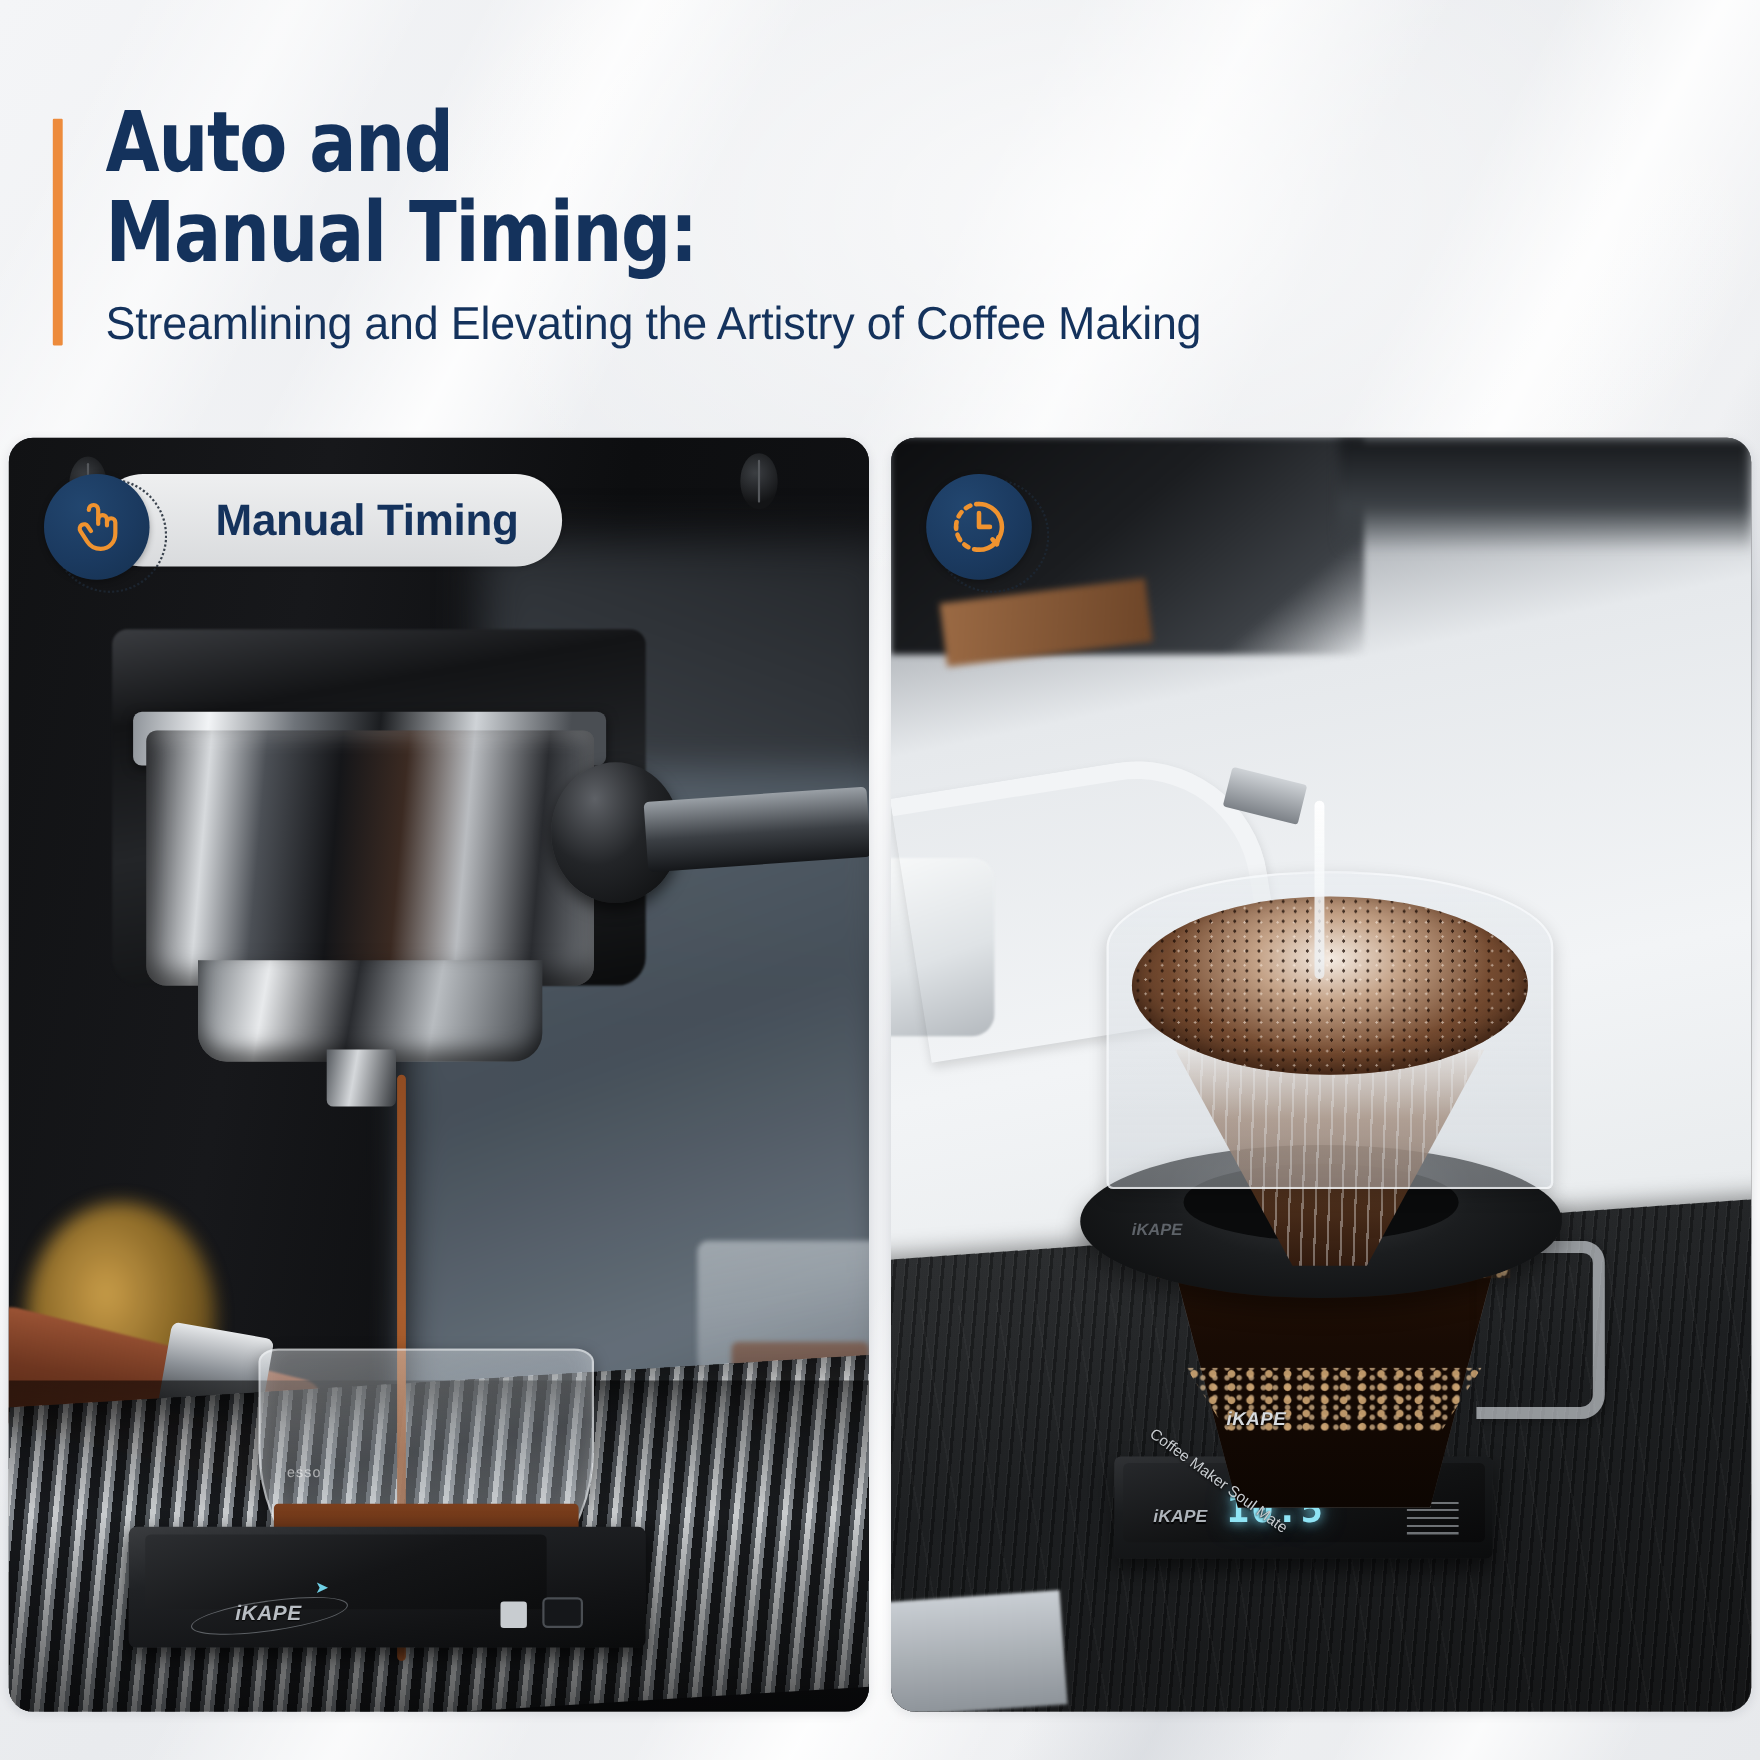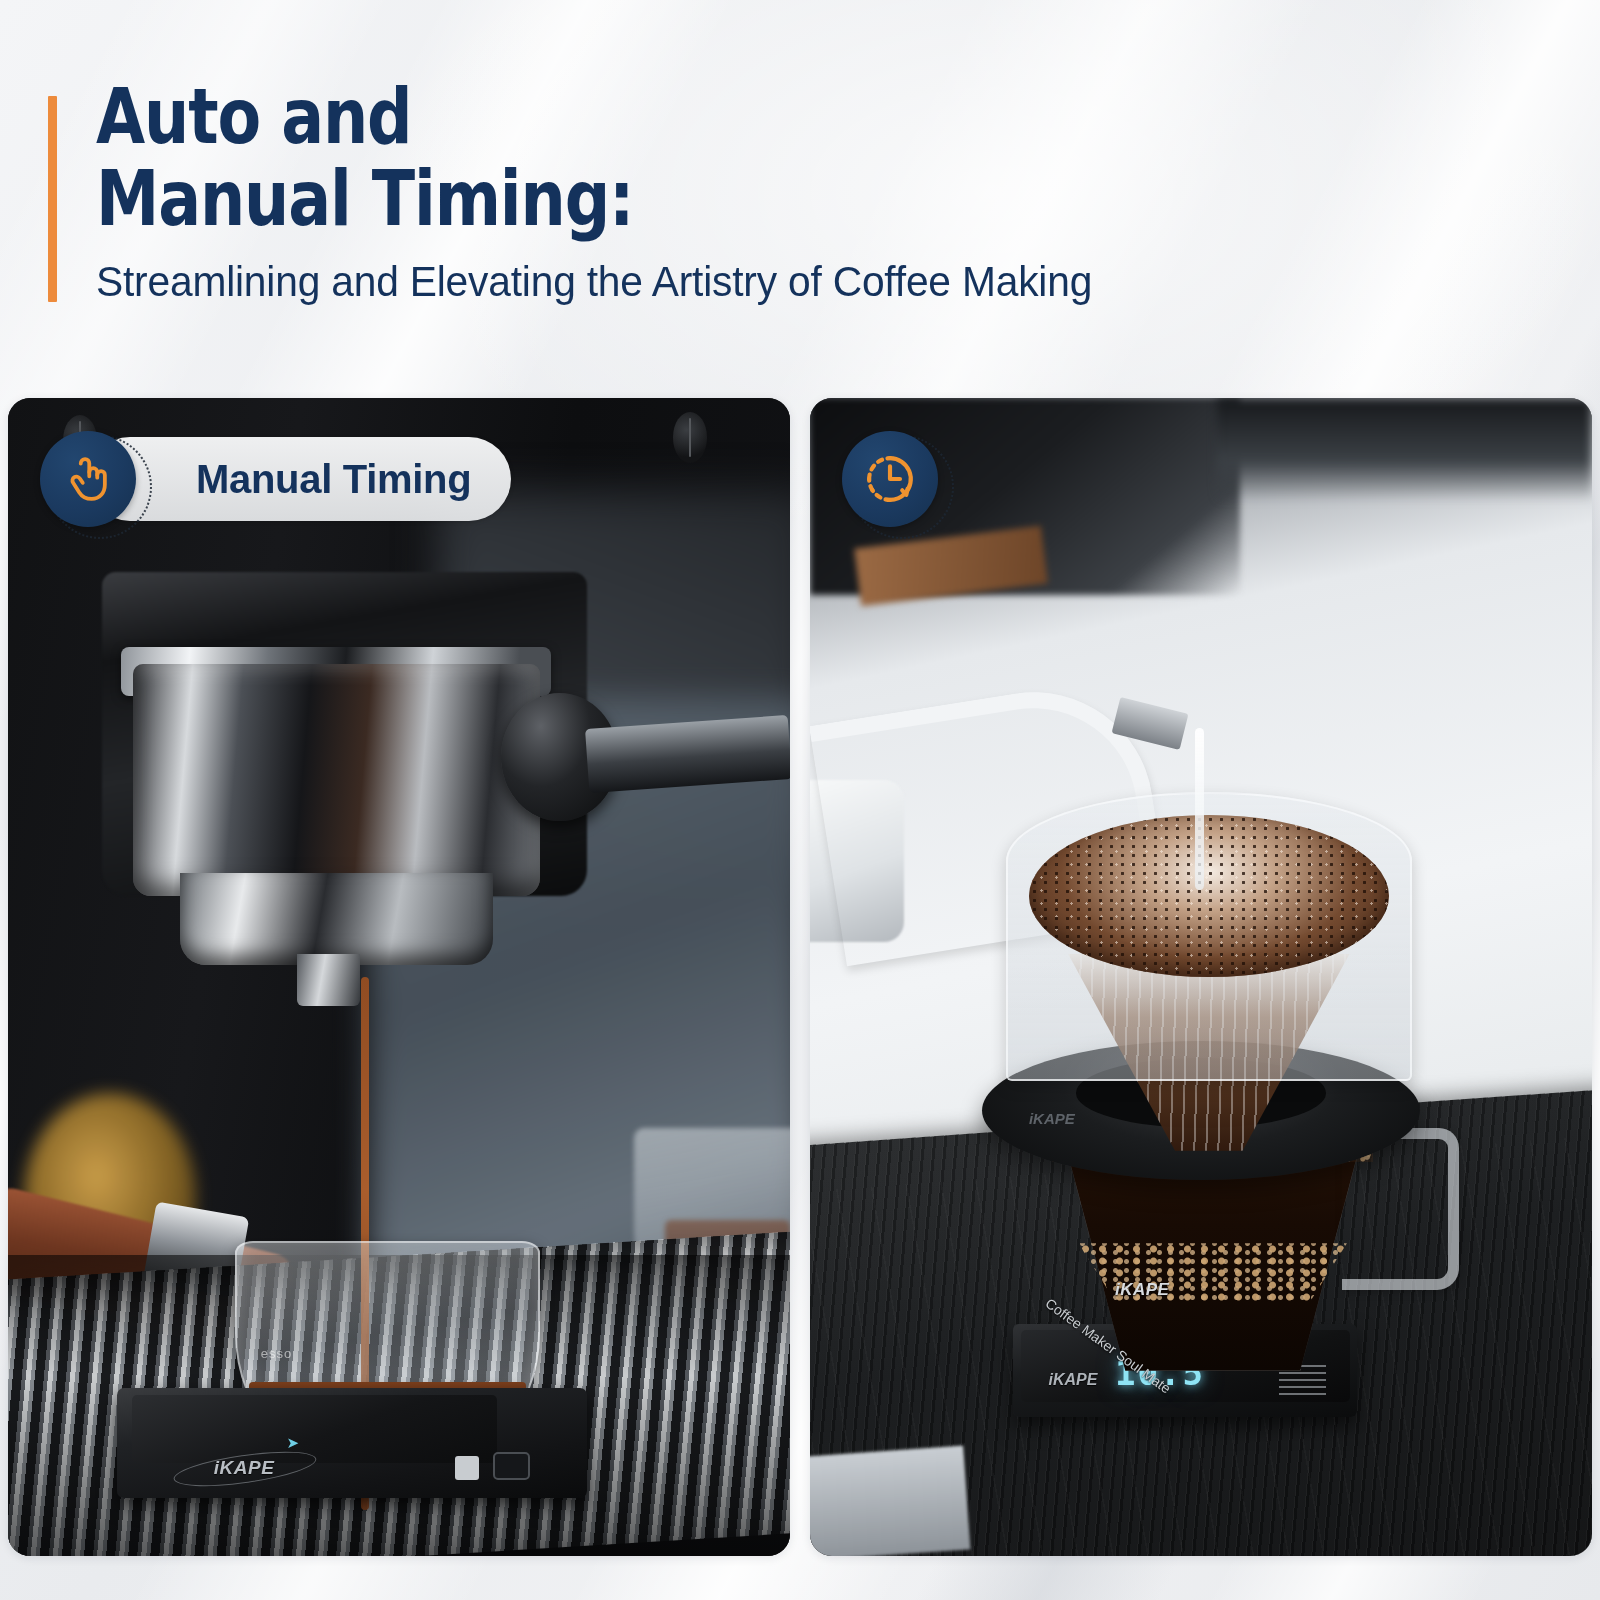--- a/index.html
+++ b/index.html
@@ -27,21 +27,21 @@
   }
   .bg-sheen {
     position: absolute; inset: 0;
     background:
       linear-gradient(118deg, rgba(255,255,255,0) 5%, rgba(255,255,255,.6) 11%, rgba(255,255,255,0) 16%),
       radial-gradient(ellipse 900px 520px at 62% 12%, rgba(255,255,255,.7), rgba(255,255,255,0) 70%);
     pointer-events: none;
   }
 
   
-  .header { position: absolute; left: 0; top: 0; width: 1363px; height: 398px; }
+  .header { position: absolute; left: 0; top: 12px; width: 1363px; height: 398px; }
   .accent-bar {
     position: absolute; left: 48px; top: 96px;
     width: 9px; height: 206px;
     background: #ed8b3c;
     border-radius: 1px;
   }
   .headline {
     position: absolute; left: 96px; top: 76px;
     width: 1100px;
     color: #14325c;
@@ -78,21 +78,21 @@
     border-radius: 22px;
     overflow: hidden;
     background: #0c0c0d;
     box-shadow: 0 2px 10px rgba(20,30,50,.10);
   }
 
   
   .badge {
     position: absolute; left: 32px; top: 33px;
     height: 96px;
-    display: flex; align-items: center;
+    display: flex; 
     z-index: 9;
   }
   .badge-pill {
     height: 84px;
     margin-left: -48px;
     padding: 0 40px 0 108px;
     display: flex; align-items: center;
     border-radius: 42px;
     background: linear-gradient(180deg, rgba(247,248,249,.96) 0%, rgba(232,234,236,.93) 100%);
     box-shadow: 0 1px 4px rgba(0,0,0,.18);
@@ -227,21 +227,20 @@
     border-radius: 4px;
     filter: blur(.5px);
   }
   
   .esp-cup {
     position: absolute; left: 29%; top: 71.5%; width: 39%; height: 21%;
     background: linear-gradient(170deg, rgba(236,240,243,.42) 0%, rgba(196,204,212,.3) 40%, rgba(232,236,240,.36) 100%);
     border: 2px solid rgba(245,248,250,.55);
     border-radius: 18px 18px 48% 48% / 12px 12px 62% 62%;
     box-shadow: inset 0 -14px 24px rgba(255,255,255,.22), 0 4px 14px rgba(0,0,0,.35);
-    margin-top: 15px;
   }
   .esp-cup-liquid {
     position: absolute; left: 4%; bottom: 0; width: 92%; height: 42%;
     background: linear-gradient(180deg, #7c3f1d 0%, #5a2b12 50%, #3b1b0b 100%);
     border-radius: 4px 4px 46% 46% / 4px 4px 76% 76%;
   }
   .esp-cup-label {
     position: absolute; left: 8%; top: 43%;
     font-size: 13px; color: rgba(255,255,255,.55);
     letter-spacing: 1px;

